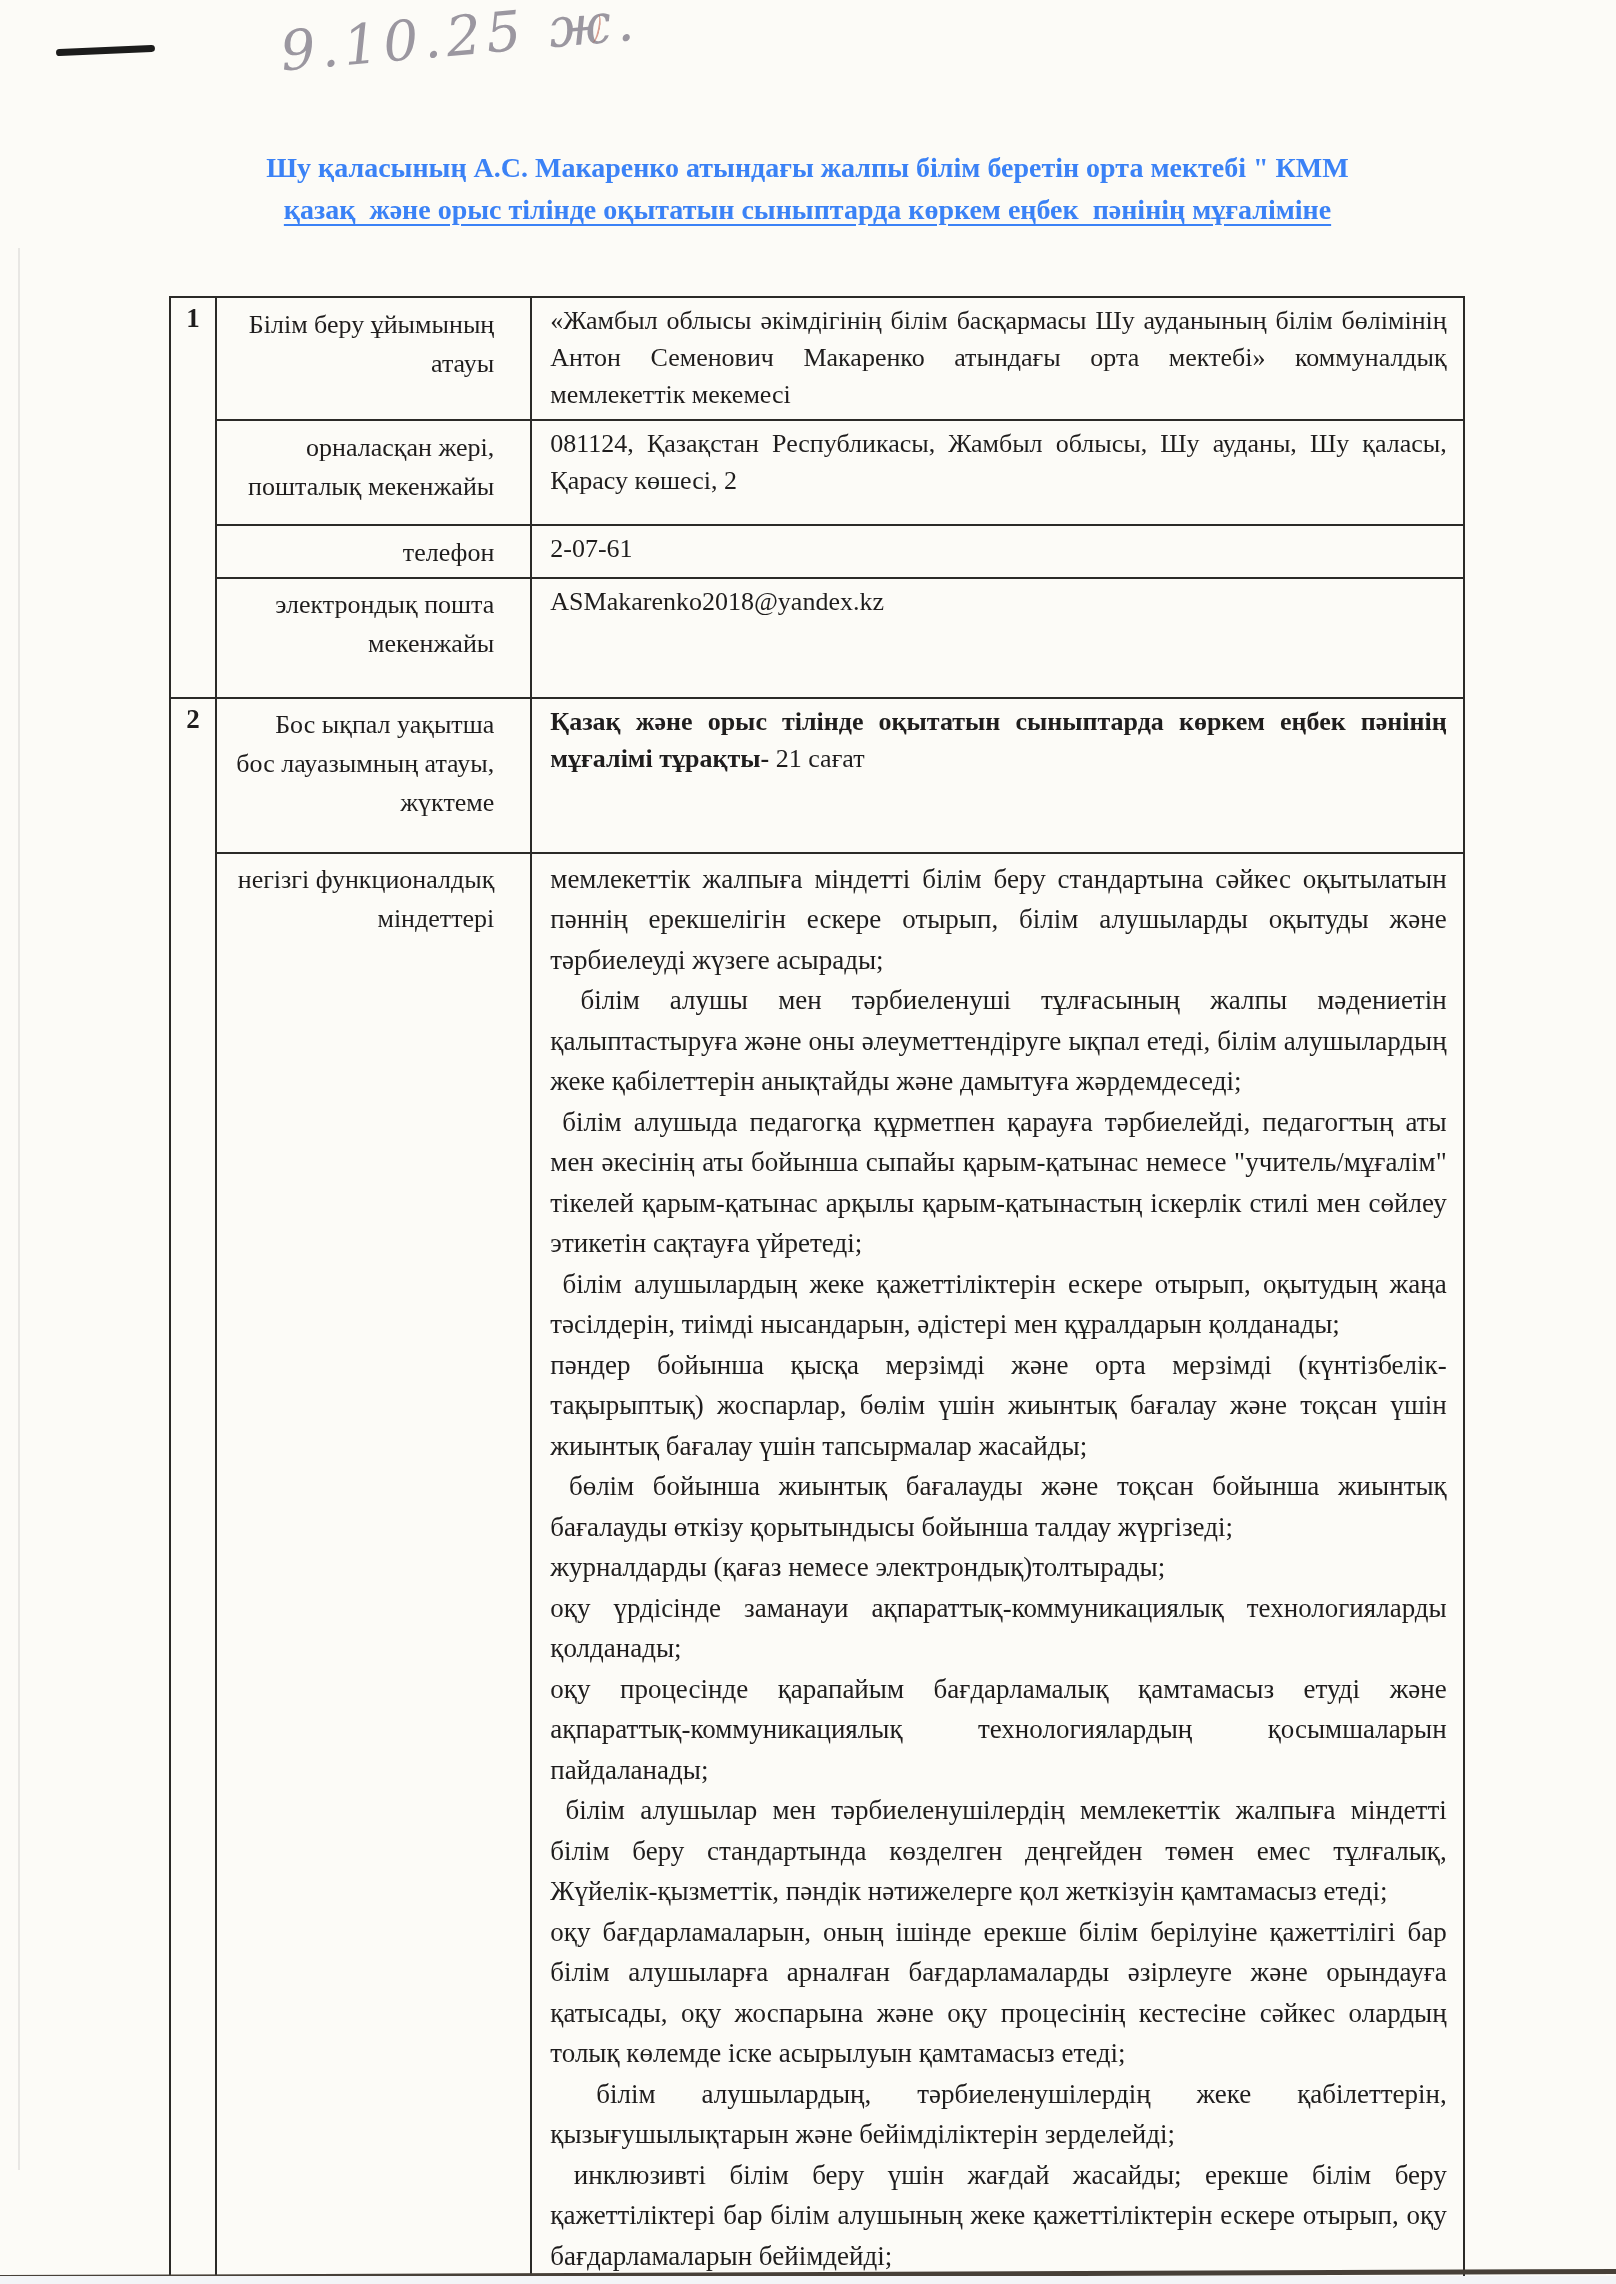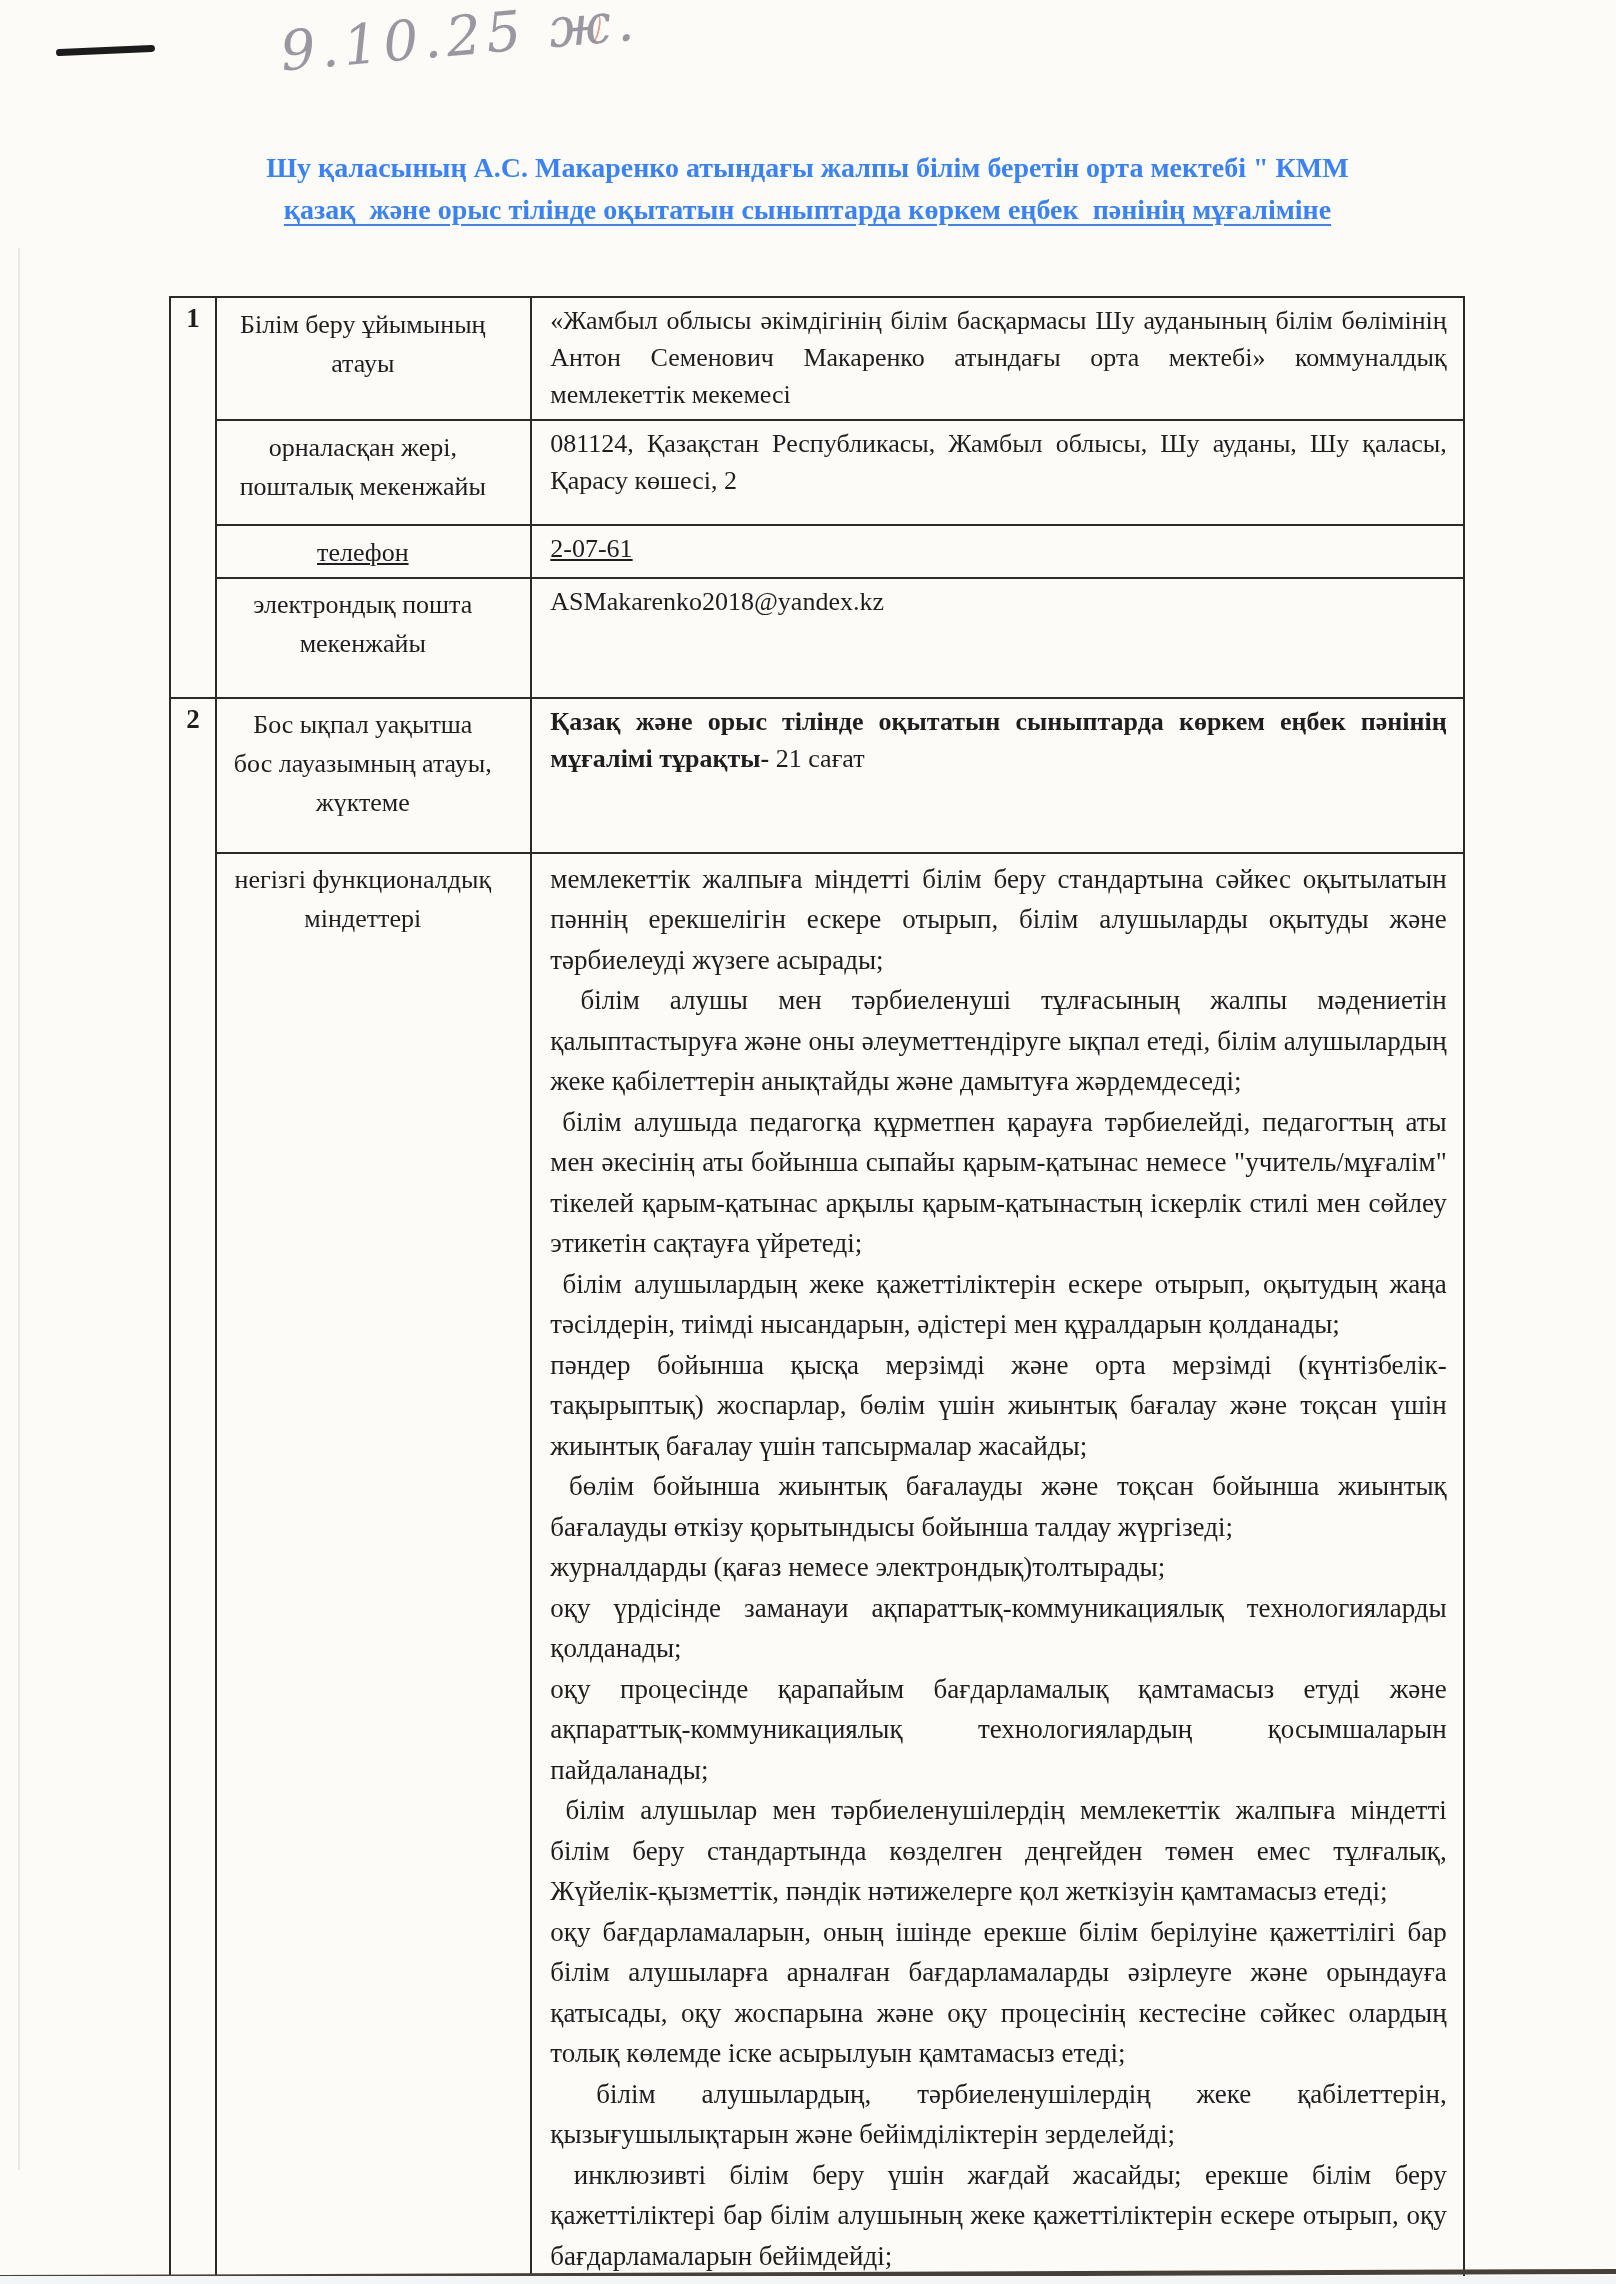--- a/index.html
+++ b/index.html
@@ -58,30 +58,30 @@
   }
   .doc-table{border:0.7px solid #2b2a28;}
   td.num{
     width:42px;text-align:center;font-weight:bold;
     padding-top:5.2px;font-size:27px;
   }
   td.label{
     width:263px;
     padding:6.5px 36px 5.2px 14.3px;
     line-height:1.5;
-    text-align:center;
+    text-align:right;
   }
   td.value{
     padding:5.2px 16.3px 5.2px 18px;
     line-height:1.42;
     text-align:justify;
   }
   tr.r1{height:109px;}
   tr.r2{height:105px;}
-  tr.r3{height:40px;text-decoration:underline;}
+  tr.r3{height:40px;}
   tr.r4{height:120px;}
   tr.r5{height:155px;}
   td.value .bold-part{font-weight:bold;}
   td.duties{
     white-space:pre-wrap;
     font-size:27px;
     line-height:1.5;
     text-align:justify;
   }
   .scan-edge{

